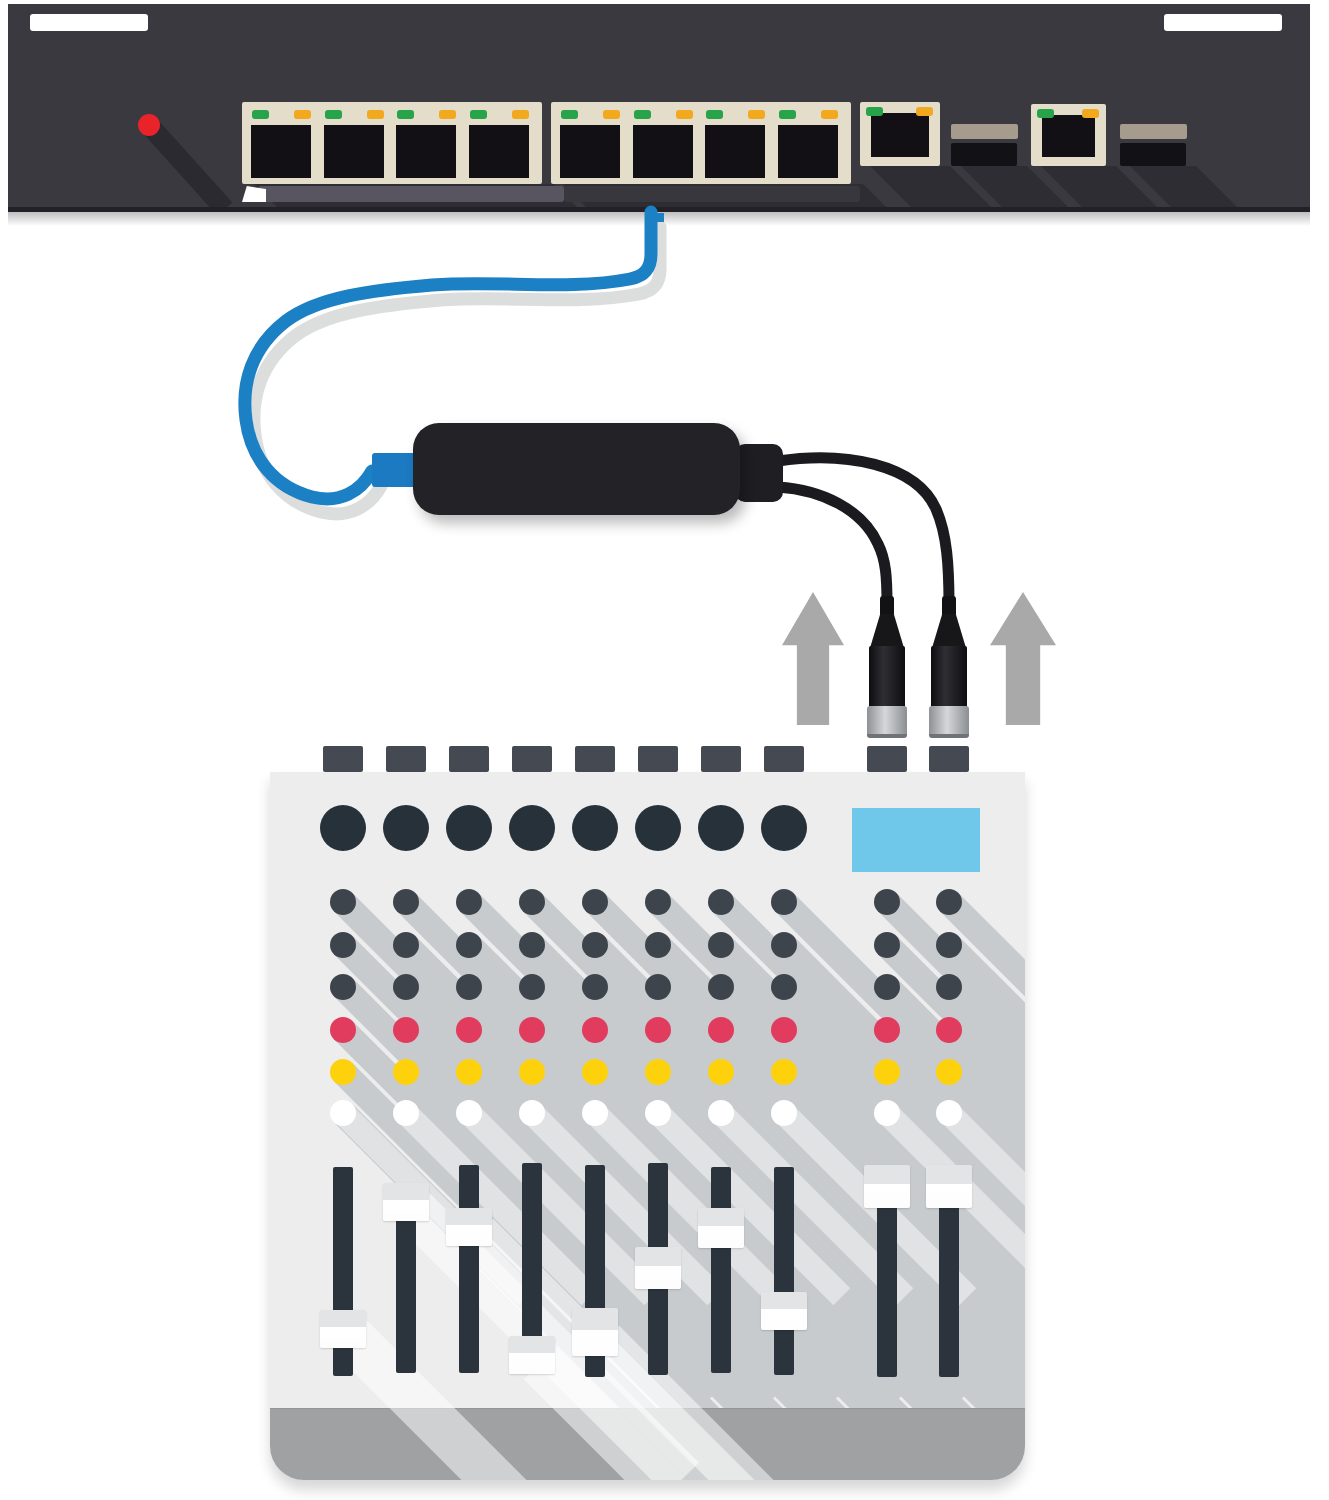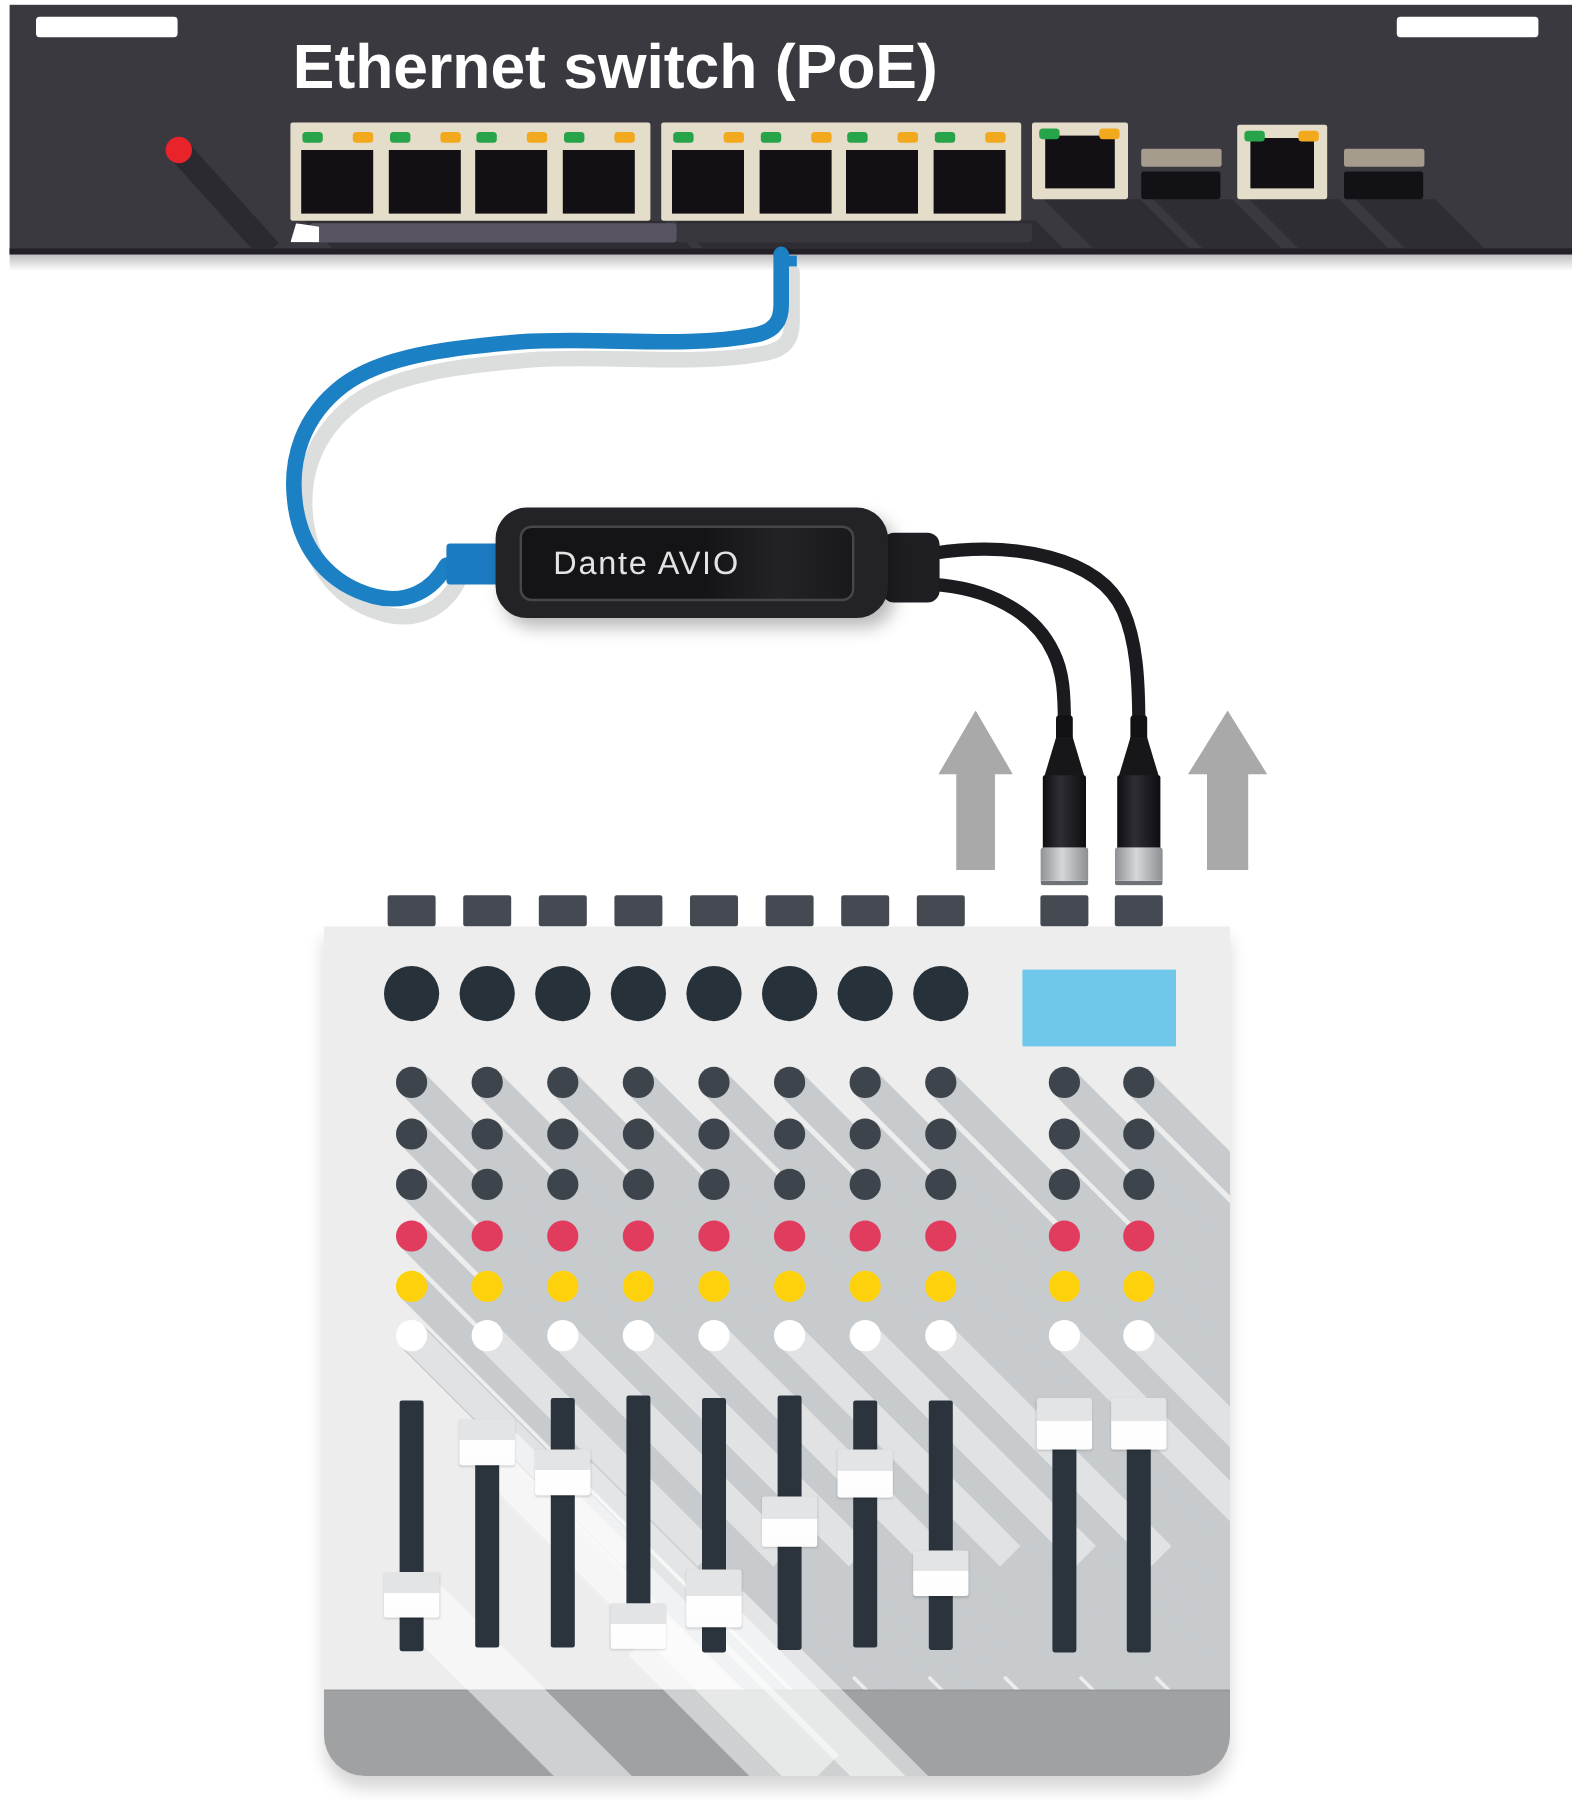--- a/index.html
+++ b/index.html
@@ -64,21 +64,20 @@
   svg{position:absolute;left:0;top:0;pointer-events:none;}
 </style>
 </head>
 <body>
 
 <div id="stage">
 
   <div id="switch-panel" class="abs">
     <div class="abs corner-bar" style="left:22px;"></div>
     <div class="abs corner-bar" style="left:1156px;"></div>
-    <div id="switch-title" class="abs">Ethernet switch (PoE)</div>
     <div id="power-led-streak" class="abs" style="left:132px;top:122px;"></div>
     <div id="power-led" class="abs" style="left:130px;top:110px;"></div>
     <div id="switch-ports">
         <div class="abs blk-shadow" style="left: 246px; top: 180px; width: 300px; height: 32px;"></div>
         <div class="abs port-frame" style="left: 234px; top: 98px; width: 300px; height: 82px;"></div>
         <div class="abs port-black" style="left: 243px; top: 121px; width: 60px; height: 53px;"></div>
         <div class="abs led" style="left: 244px; top: 106px; width: 17px; background: rgb(39, 163, 74);"></div>
         <div class="abs led" style="left: 286px; top: 106px; width: 17px; background: rgb(242, 169, 29);"></div>
         <div class="abs port-black" style="left: 315.5px; top: 121px; width: 60px; height: 53px;"></div>
         <div class="abs led" style="left: 316.5px; top: 106px; width: 17px; background: rgb(39, 163, 74);"></div>
@@ -143,23 +142,20 @@
     <path d="M 651,212 L 651,254 C 651,268 645,276 630,279 C 568,291 500,280 432,285 C 372,290 318,297 286,321 C 252,347 241,383 246,420 C 251,458 274,487 312,497 C 340,504 361,491 372,471" fill="none" stroke="#dcdddd" stroke-width="13" stroke-linecap="round" transform="translate(9,15)"></path>
     <path id="ethernet-cable" d="M 651,212 L 651,254 C 651,268 645,276 630,279 C 568,291 500,280 432,285 C 372,290 318,297 286,321 C 252,347 241,383 246,420 C 251,458 274,487 312,497 C 340,504 361,491 372,471" fill="none" stroke="#1c80c5" stroke-width="13" stroke-linecap="round"></path>
     <rect x="649" y="213" width="15" height="9" fill="#1c80c5"></rect>
     <path d="M 778,461 C 845,451 916,464 936,509 C 947,534 949,566 949,604" fill="none" stroke="#1b1a1f" stroke-width="11" stroke-linecap="round"></path>
     <path d="M 778,487 C 822,490 862,509 878,544 C 886,560 887,578 887,604" fill="none" stroke="#1b1a1f" stroke-width="11" stroke-linecap="round"></path>
   </svg>
 
   <div id="adapter-nub" class="abs"></div>
   <div id="rj45-plug" class="abs"></div>
   <div id="adapter-body" class="abs"></div>
-  <div id="adapter-inner" class="abs">
-    <span id="adapter-label">Dante AVIO</span>
-  </div>
 
   <div class="abs up-arrow" style="left:782px;top:592px;"></div>
   <div class="abs up-arrow" style="left:990px;top:592px;width:66px;"></div>
 
   <div id="mixer-body" class="abs">
     <div id="mx-streaks">
         <div class="abs diag-streak" style="left: 60px; top: 130px; width: 26px; height: 520px; background: rgb(199, 203, 206);"></div>
         <div class="abs diag-streak" style="left: 123px; top: 130px; width: 26px; height: 520px; background: rgb(199, 203, 206);"></div>
         <div class="abs diag-streak" style="left: 186px; top: 130px; width: 26px; height: 520px; background: rgb(199, 203, 206);"></div>
         <div class="abs diag-streak" style="left: 249px; top: 130px; width: 26px; height: 520px; background: rgb(199, 203, 206);"></div>

